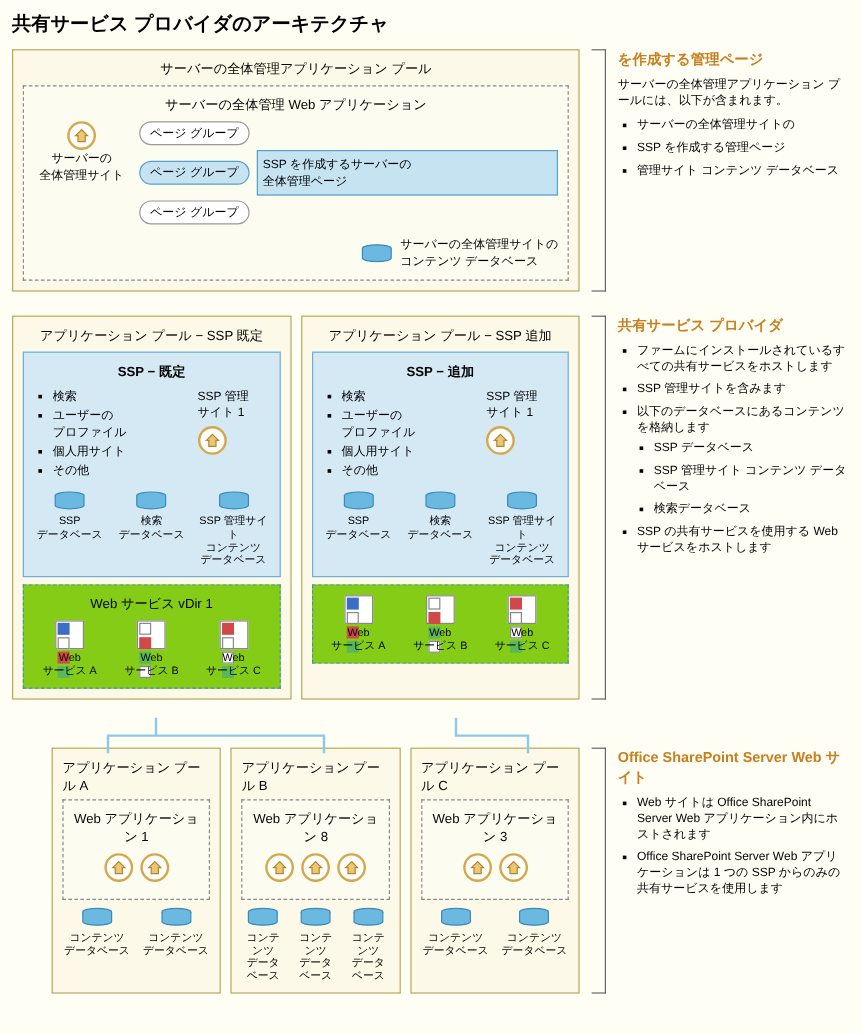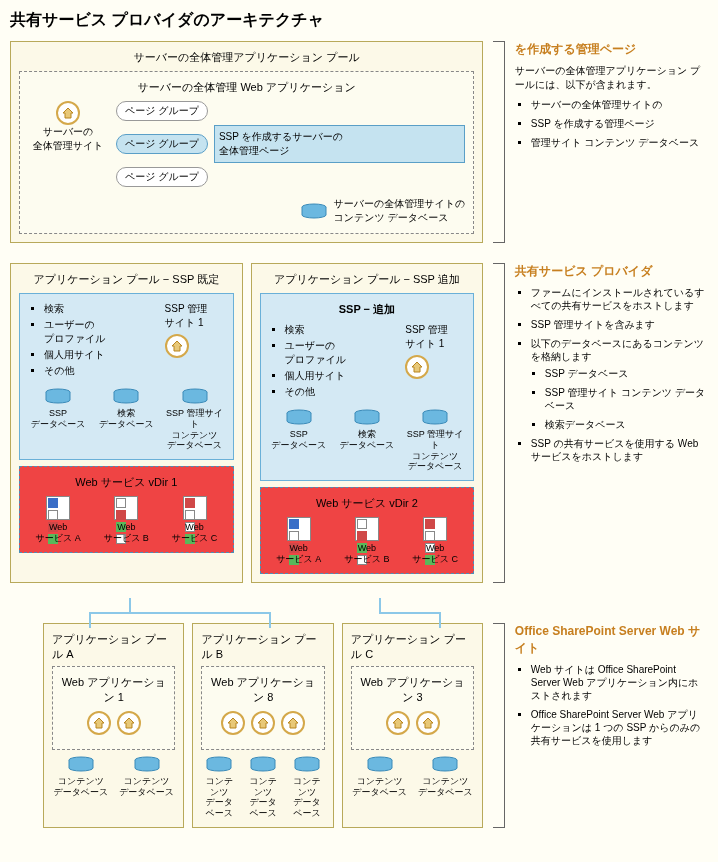--- a/index.html
+++ b/index.html
@@ -5,21 +5,21 @@
 * { box-sizing: border-box; margin: 0; padding: 0; }
 body { font-family: "MS PGothic", sans-serif; font-size: 11px; background: #fffef5; padding: 10px; width: 718px; }
 .title { font-size: 16px; font-weight: bold; margin-bottom: 10px; }
 .left-col { width: 490px; }
 .right-col { width: 200px; }
 .section { margin-bottom: 20px; display: flex; gap: 10px; align-items: flex-start; }
 .outer-box { border: 1px solid #b8a95a; background: #fcf9e8; padding: 8px; }
 .box-label { font-size: 11px; margin-bottom: 6px; text-align: center; }
 .dashed-box { border: 1px dashed #888; padding: 8px; background: #fdfcf0; position: relative; }
 .blue-box { border: 1px solid #6ab0d8; background: #d4e9f4; padding: 8px; }
-.blue-dashed { border: 1px dashed #4a90b8; background: #ef4444; padding: 8px; }
+.blue-dashed { border: 1px dashed #4a90b8; background: #84cc16; padding: 8px; }
 .bracket { width: 12px; border-top: 1px solid #666; border-bottom: 1px solid #666; border-right: 1px solid #666; align-self: stretch; }
 .anno-title { color: #c77f1f; font-weight: bold; font-size: 12px; margin-bottom: 6px; }
 .anno-text { font-size: 10px; margin-bottom: 6px; line-height: 1.4; }
 .anno-list { list-style: square; padding-left: 16px; font-size: 10px; }
 .anno-list li { margin-bottom: 6px; line-height: 1.3; }
 .anno-sublist { list-style: square; padding-left: 14px; margin-top: 4px; }
 .home-icon { width: 24px; height: 24px; background: #fff; border: 2px solid #d4a84a; border-radius: 50%; display: inline-flex; align-items: center; justify-content: center; }
 .db-icon { width: 28px; height: 16px; display: inline-block; }
 .db-icon svg { width: 100%; height: 100%; }
 .ws-icon { width: 24px; height: 24px; background: #fff; border: 1px solid #888; display: inline-flex; flex-wrap: wrap; }
@@ -105,20 +105,21 @@
     </ul>
   </div>
 </div>
 
 <div class="section">
   <div class="left-col">
     <div class="ssp-row">
       <div class="outer-box ssp-box">
         <div class="box-label">アプリケーション プール − SSP 既定</div>
         <div class="blue-box">
+          <div class="box-label" style="font-weight:bold">SSP − 既定</div>
           <div class="ssp-inner">
             <div class="ssp-left">
               <ul class="ssp-list">
                 <li style="white-space:pre-line">検索</li>
                 <li style="white-space:pre-line">ユーザーの
 プロファイル</li>
                 <li style="white-space:pre-line">個人用サイト</li>
                 <li style="white-space:pre-line">その他</li>
               </ul>
             </div>
@@ -215,21 +216,20 @@
 データベース</div></div>
             <div class="icon-col"><span class="db-icon"><svg viewBox="0 0 28 16">
                     <ellipse cx="14" cy="4" rx="12" ry="3" fill="#6bb8e0" stroke="#3a8ab8"></ellipse>
                     <path d="M2 4 L2 12 A12 3 0 0 0 26 12 L26 4" fill="#6bb8e0" stroke="#3a8ab8"></path>
                   </svg></span><div class="lbl" style="white-space:pre-line">SSP 管理サイト
 コンテンツ
 データベース</div></div>
           </div>
         </div>
         <div class="blue-dashed" style="margin-top:6px">
-          <div class="box-label">Web サービス vDir 2</div>
           <div class="col-row">
             <div class="icon-col"><span class="ws-icon">
                   <span style="background:#3a6ec7"></span>
                   <span style="background:#fff;border:1px solid #888"></span>
                   <span style="background:#d04848"></span>
                   <span style="background:#5ab85a"></span>
                 </span><div class="lbl" style="white-space:pre-line">Web
 サービス A</div></div>
             <div class="icon-col"><span class="ws-icon">
                   <span style="background:#fff;border:1px solid #888"></span>

